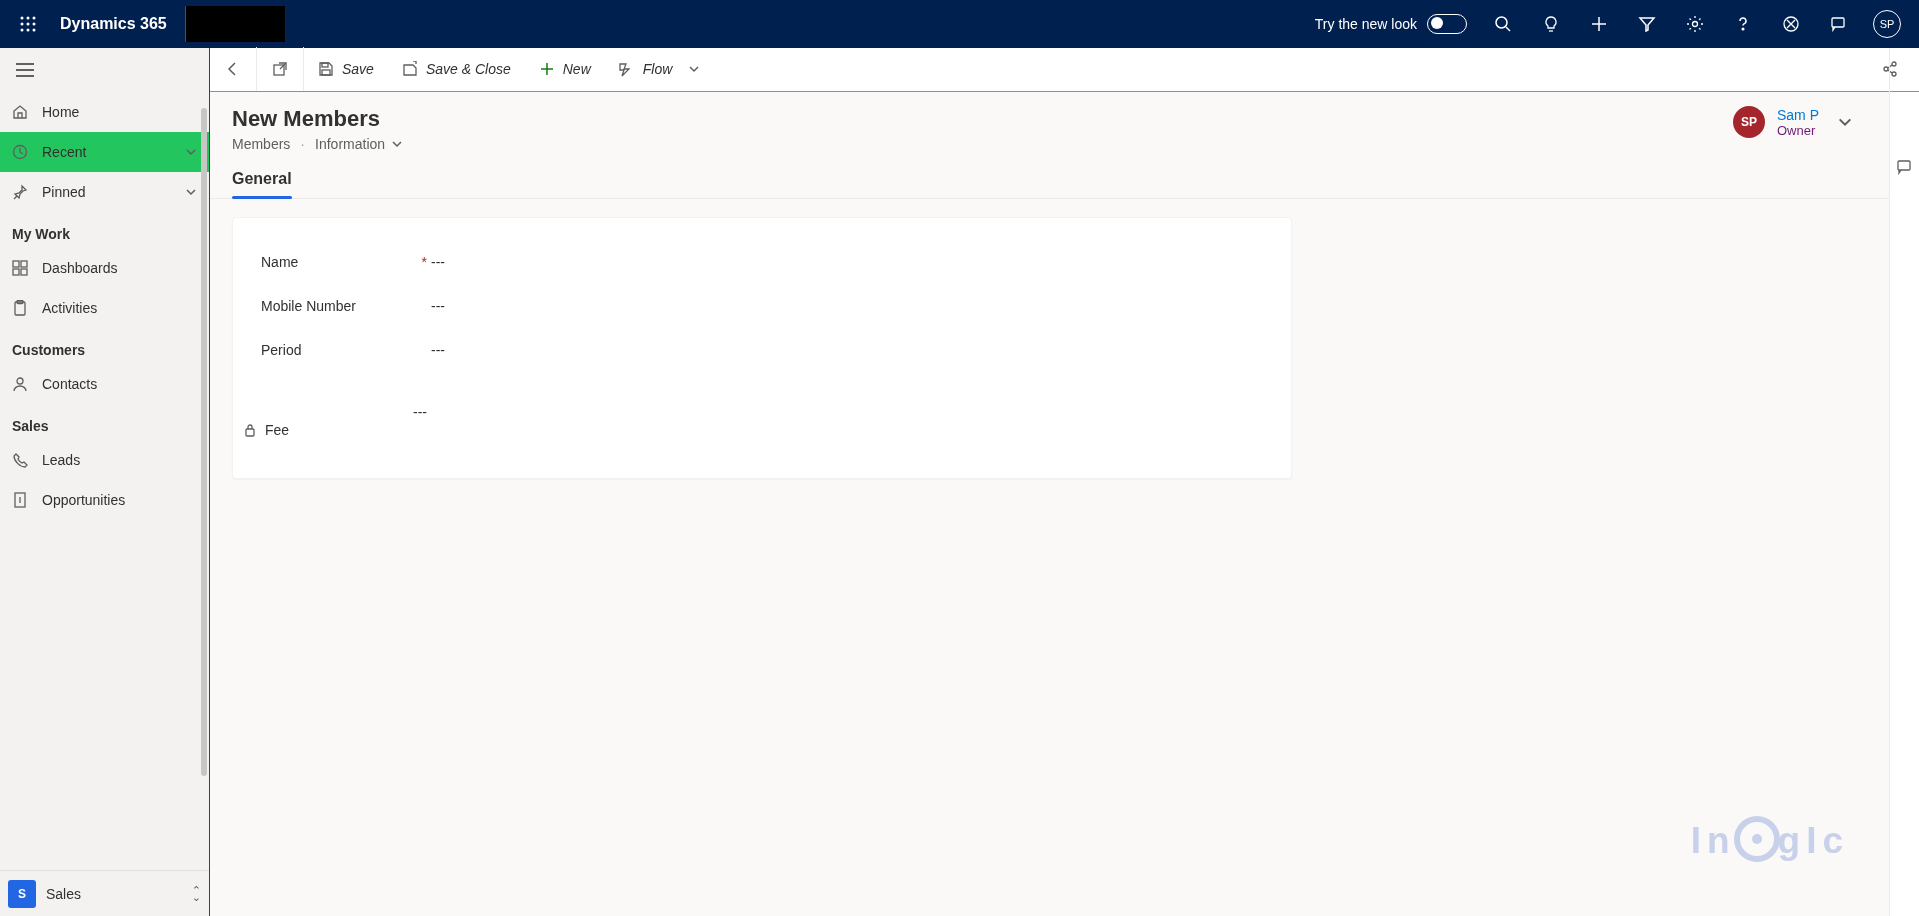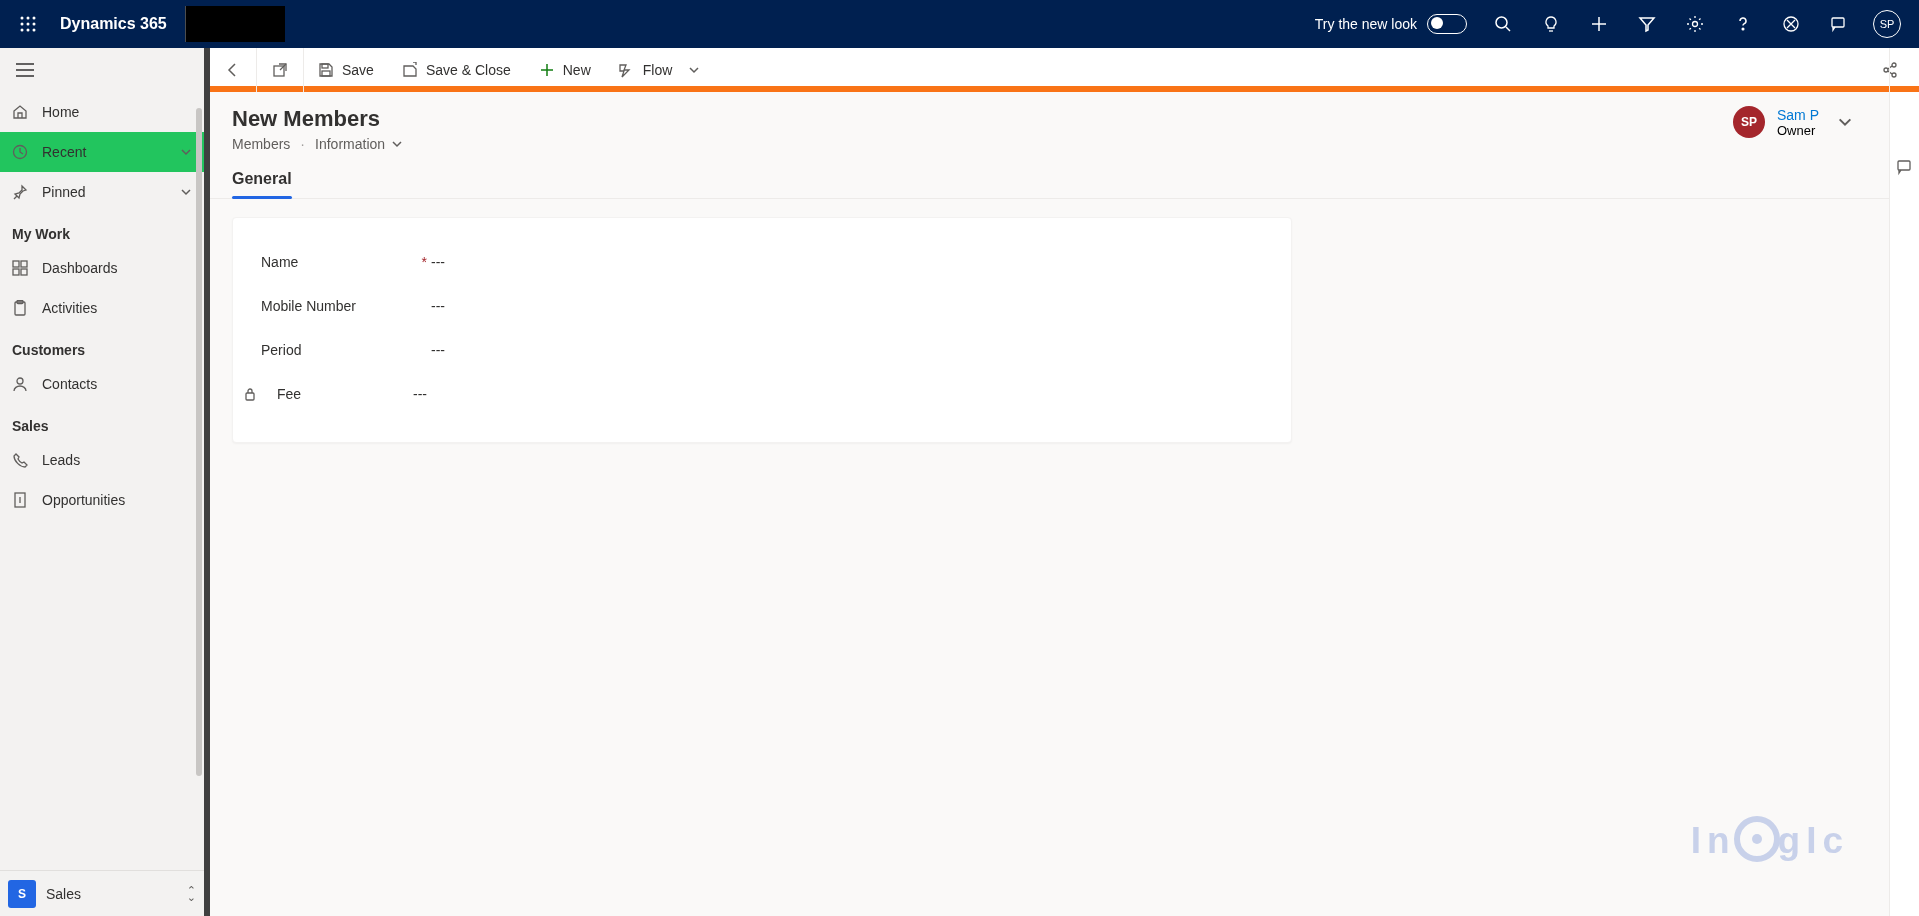--- a/index.html
+++ b/index.html
@@ -68,21 +68,21 @@
     font-size: 11px;
   }
   
   .app {
     display: flex;
     height: calc(100vh - 48px);
   }
   .sidebar {
     width: 210px;
     background: #f3f2f1;
-    border-right: 6px solid #404040;
+    border-right: 1px solid #404040;
     display: flex;
     flex-direction: column;
     position: relative;
   }
   .sidebar-scroll {
     flex: 1;
     overflow-y: auto;
     padding-bottom: 4px;
   }
   .sidebar .hamburger {
@@ -132,22 +132,22 @@
   }
   
   .main {
     flex: 1;
     display: flex;
     flex-direction: column;
     position: relative;
   }
   .cmdbar {
     height: 44px;
-    border-bottom: 6px solid #f97316;
-    display: flex; align-items: flex-start;
+    border-bottom: 1px solid #f97316;
+    display: flex; align-items: flex-end; font-style: italic;
   }
   .cmd-seg {
     height: 44px;
     display: flex; align-items: center; justify-content: center;
     padding: 0 14px;
     border-right: 1px solid #edebe9;
     cursor: pointer;
   }
   .cmd-btn {
     display: flex; align-items: center; gap: 8px;
@@ -180,21 +180,21 @@
     right: 70px; top: 14px;
     display: flex; align-items: center; gap: 12px;
   }
   .avatar-md {
     width: 32px; height: 32px; border-radius: 50%;
     background: #a4262c; color: #fff;
     display: flex; align-items: center; justify-content: center;
     font-size: 12px; font-weight: 600;
   }
   .owner-name { color: #0078d4; font-size: 14px; }
-  .owner-role { color: #000000; font-size: 13px; }
+  .owner-role { color: #701a75; font-size: 13px; }
   .owner-chev { position:absolute; right: 36px; top: 22px; cursor:pointer; }
   .chat-rail {
     position: absolute; right: 0; top: 0; bottom: 0;
     width: 30px; border-left: 1px solid #edebe9;
     display: flex; flex-direction: column; align-items: center;
     padding-top: 10px;
   }
   .tabs {
     margin-top: 18px;
     border-bottom: 1px solid #edebe9;
@@ -228,21 +228,21 @@
     padding: 14px 0;
     font-size: 14px;
   }
   .flabel {
     width: 170px;
     color: #323130;
     display: flex; align-items: center; gap: 6px;
   }
   .req { color: #a4262c; margin-left: auto; margin-right: 4px; }
   .fval { color: #323130; }
-  .lock-row .flabel { gap: 20px; }
+  .lock-row .flabel { gap: 8px; margin-top: 36px; }
   .watermark {
     position: absolute;
     right: 40px; bottom: 50px;
     font-size: 37px;
     font-weight: 700;
     color: #c8d1ea;
     letter-spacing: 6px;
     font-family: Arial, sans-serif;
     pointer-events: none;
   }

